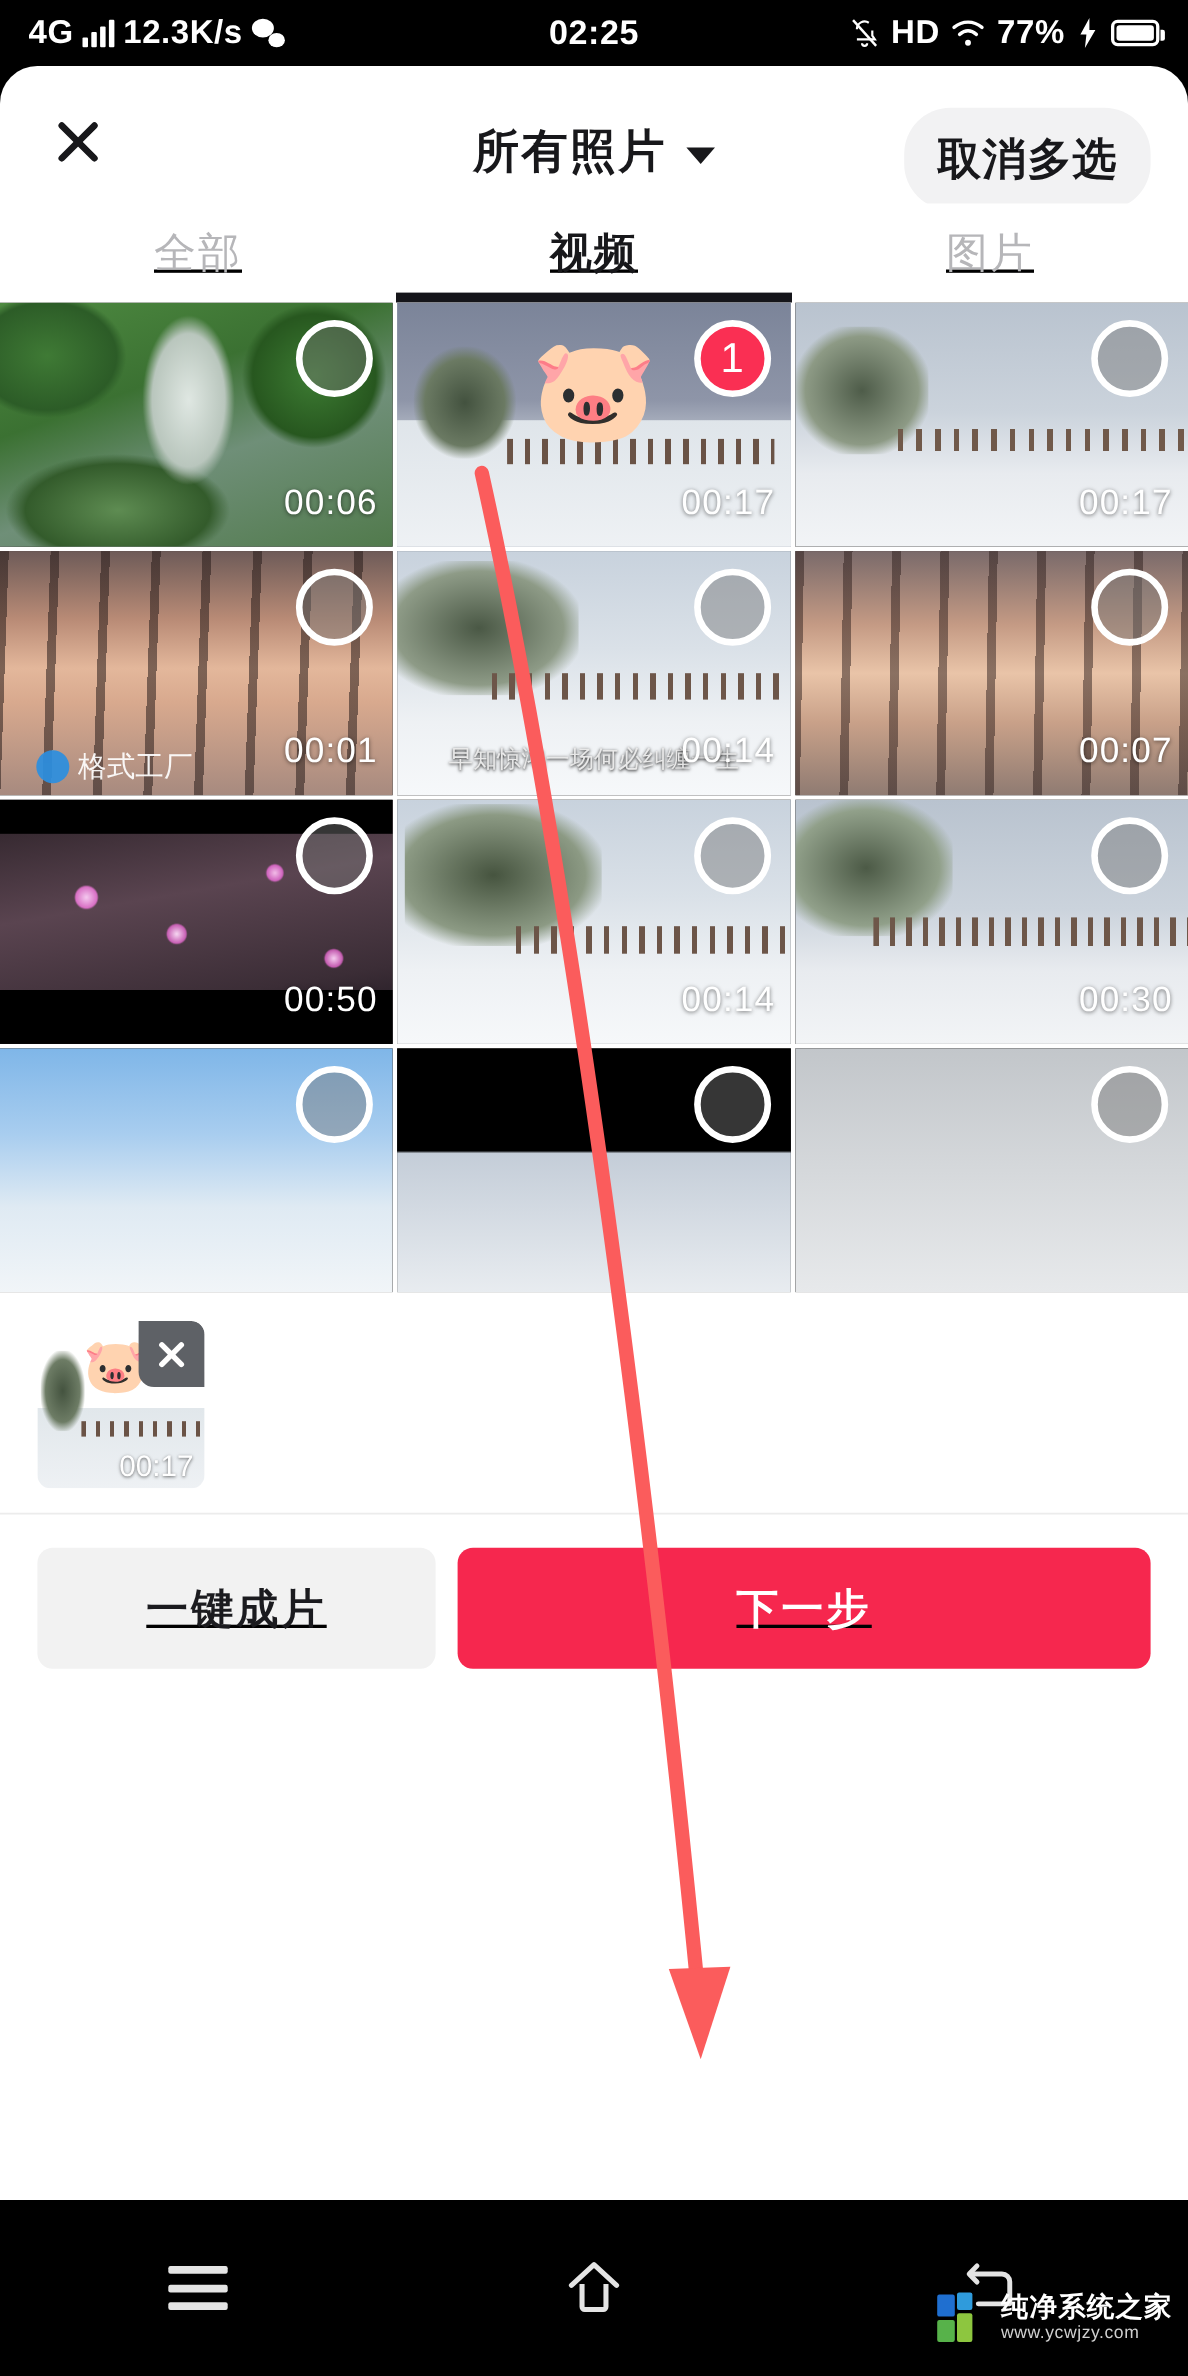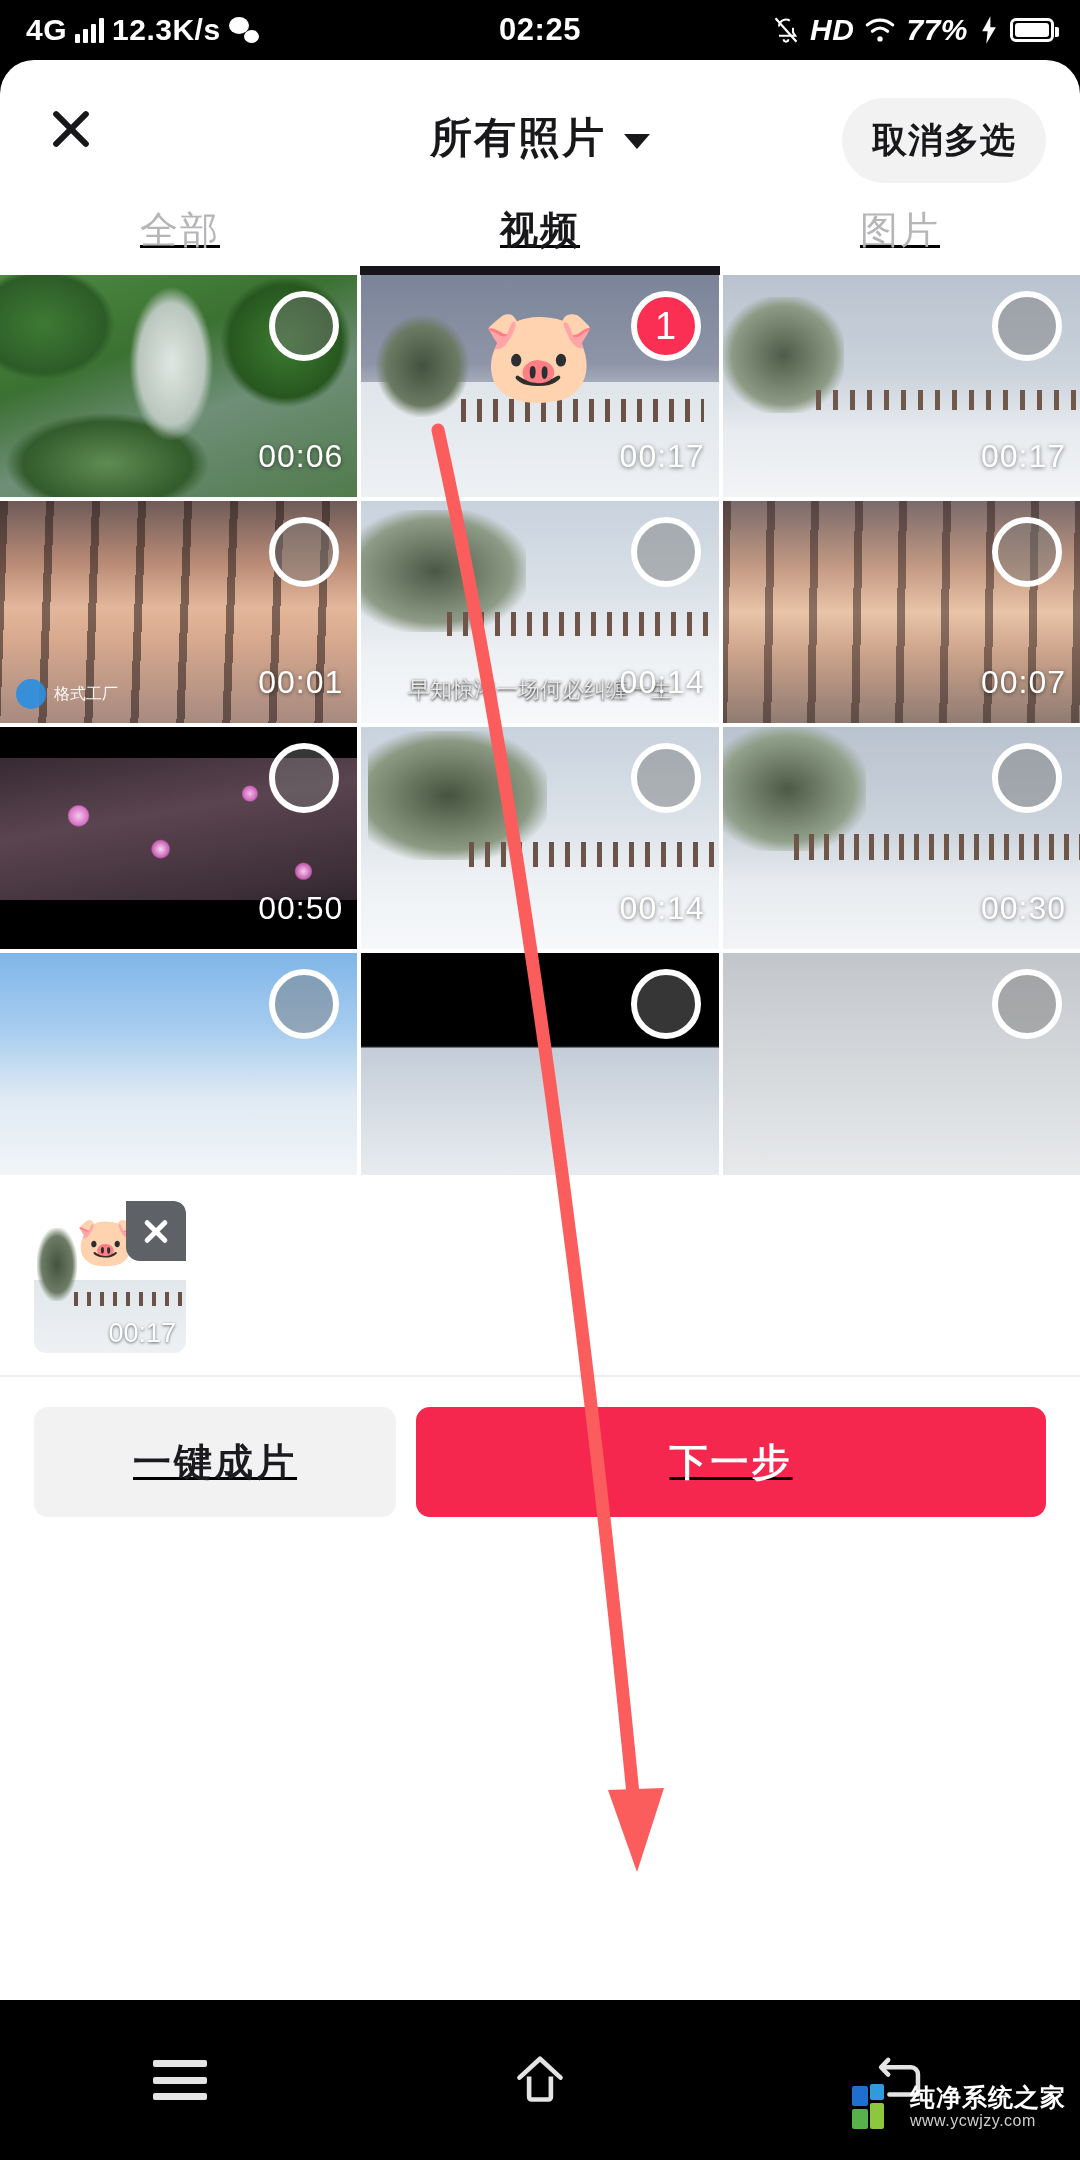--- a/index.html
+++ b/index.html
@@ -10,21 +10,21 @@
 
   
   .statusbar{
     position:absolute; top:0; left:0; width:1080px; height:60px;
     background:#000; color:#fff; display:flex; align-items:center;
     padding:0 26px; font-size:30px; font-weight:700; letter-spacing:.5px;
   }
   .sb-left{ display:flex; align-items:center; gap:8px;text-align:center; }
   .sb-center{ position:absolute; left:0; right:0; text-align:center;
               font-size:31px; font-weight:700; pointer-events:none;}
-  .sb-right{ margin-left:auto; display:flex; align-items:center; gap:10px; z-index:2;font-style:italic;}
+  .sb-right{ margin-left:auto; display:flex; align-items:center; gap:10px; z-index:2;}
   .bars{ display:flex; align-items:flex-end; gap:3px; height:26px;}
   .bars i{ display:block; width:5px; background:#fff; border-radius:1px;}
   .bars i:nth-child(1){height:9px}.bars i:nth-child(2){height:14px}
   .bars i:nth-child(3){height:19px}.bars i:nth-child(4){height:25px}
   .wx{ width:30px;height:26px;position:relative;display:inline-block;}
   .wx::before,.wx::after{content:"";position:absolute;background:#fff;border-radius:50%;}
   .wx::before{width:20px;height:17px;left:0;top:0;}
   .wx::after{width:15px;height:13px;right:0;bottom:0;}
   .battery{ width:44px;height:24px;border:3px solid #fff;border-radius:6px;position:relative;}
   .battery::after{content:"";position:absolute;right:-8px;top:6px;width:4px;height:10px;background:#fff;border-radius:0 2px 2px 0;}
@@ -53,21 +53,21 @@
     position:absolute; left:0; right:0; top:50px; text-align:center;
     display:flex; align-items:center; justify-content:center; gap:18px;
   }
   .title{ font-size:42px; font-weight:700; color:#18181b; letter-spacing:2px; }
   .chev{ width:0;height:0;border-left:13px solid transparent;border-right:13px solid transparent;
          border-top:15px solid #18181b; margin-top:6px;}
 
   .multi-btn{
     position:absolute; right:34px; top:38px;
     background:#f2f2f3; color:#18181b; border-radius:42px;
-    padding:19px 30px; font-size:35px; font-weight:700; letter-spacing:1px;
+    padding:19px 30px; font-size:40px; font-weight:700; letter-spacing:1px;
     cursor:pointer;
   }
 
   
   .tabs{ display:flex; height:90px; background:#fff; position:relative; }
   .tab{ flex:1; display:flex; align-items:center; justify-content:center;
         font-size:38px; color:#b6b6b9; font-weight:500; letter-spacing:2px;
         position:relative; cursor:pointer;}
   .tab.active{ color:#18181b; font-weight:700;}
   .tab.active::after{
@@ -91,22 +91,22 @@
   .sel.on{
     background:#fa2f53; display:flex; align-items:center; justify-content:center;
     color:#fff; font-size:38px; font-weight:500;
   }
   .cell.selected{ outline:5px solid #cfd6e6; outline-offset:-5px; }
   .pig{
     position:absolute; left:50%; top:34px; transform:translateX(-50%);
     font-size:92px; line-height:1;
   }
   .wm{
-    position:absolute; left:16px; top:178px; display:flex; align-items:center; gap:8px;
-    color:#fff; font-size:16px; opacity:.92;
+    position:absolute; left:33px; top:178px; display:flex; align-items:center; gap:8px;
+    color:#fff; font-size:26px; opacity:.92;
   }
   .wm .wm-dot{ width:30px;height:30px;border-radius:50%;background:#2c8fe0;}
   .subtitle-txt{
     position:absolute; left:50%; transform:translateX(-50%); bottom:18px;
     color:#e8e8e8; font-size:22px; white-space:nowrap; text-shadow:0 1px 3px #000;
   }
 
   
   .im-waterfall{background:
      radial-gradient(ellipse 60px 110px at 48% 40%, #dfe7e2 0%, #b9c6bd 55%, transparent 70%),

